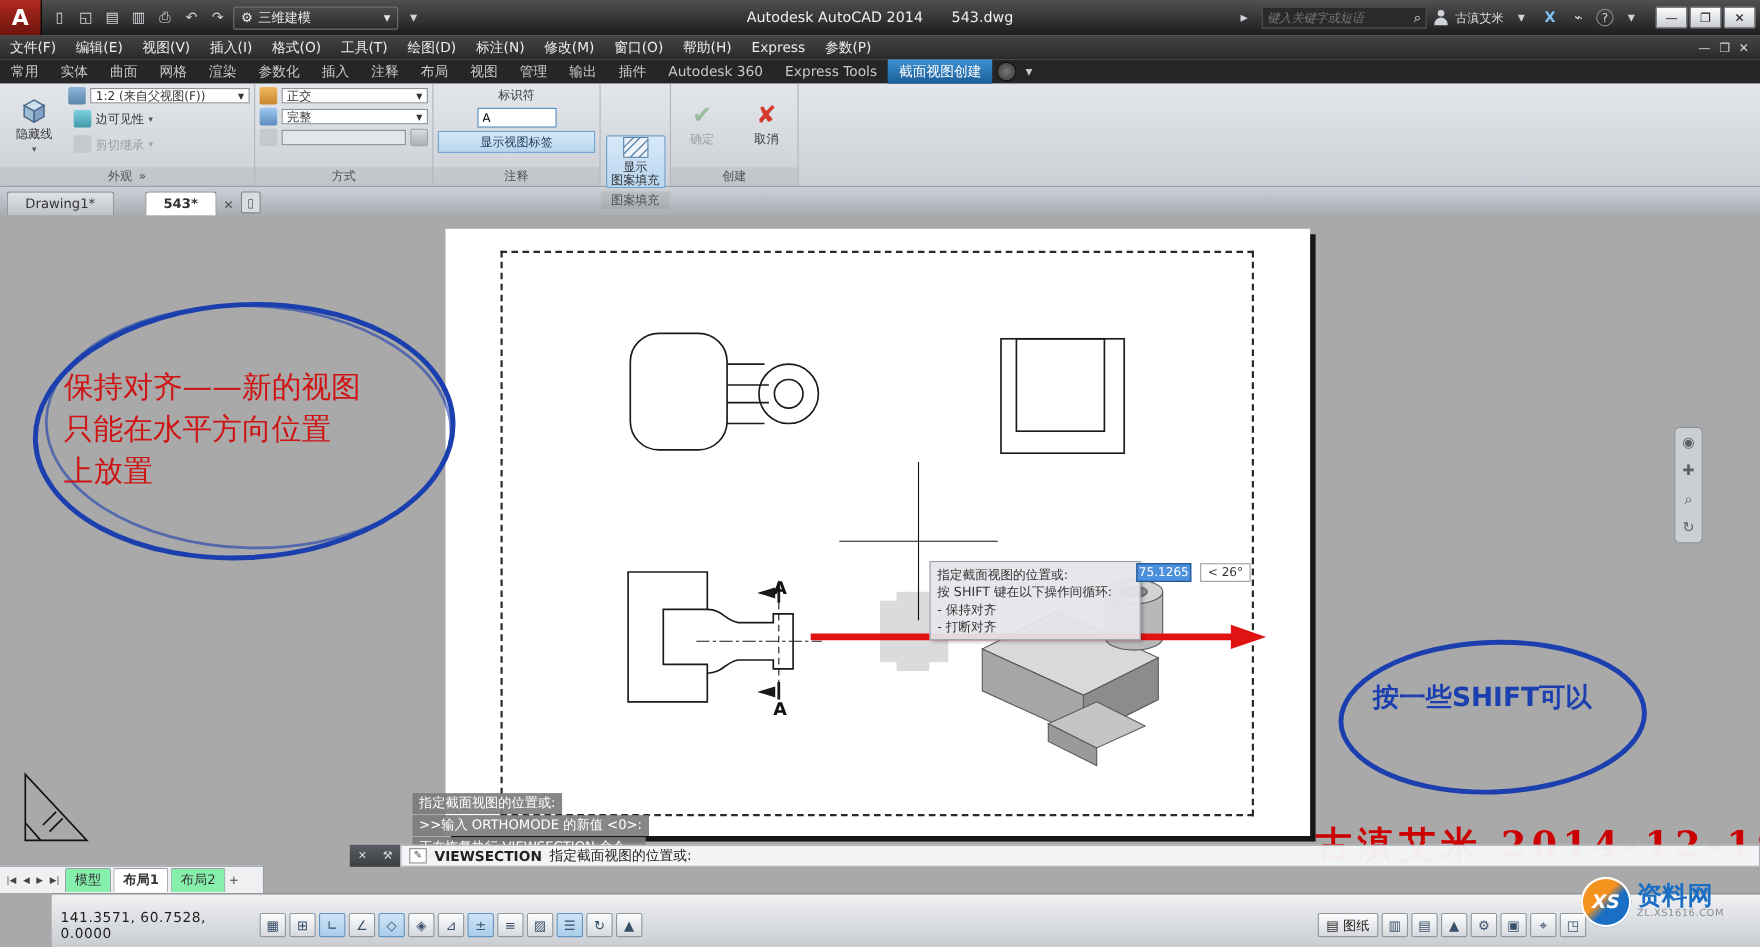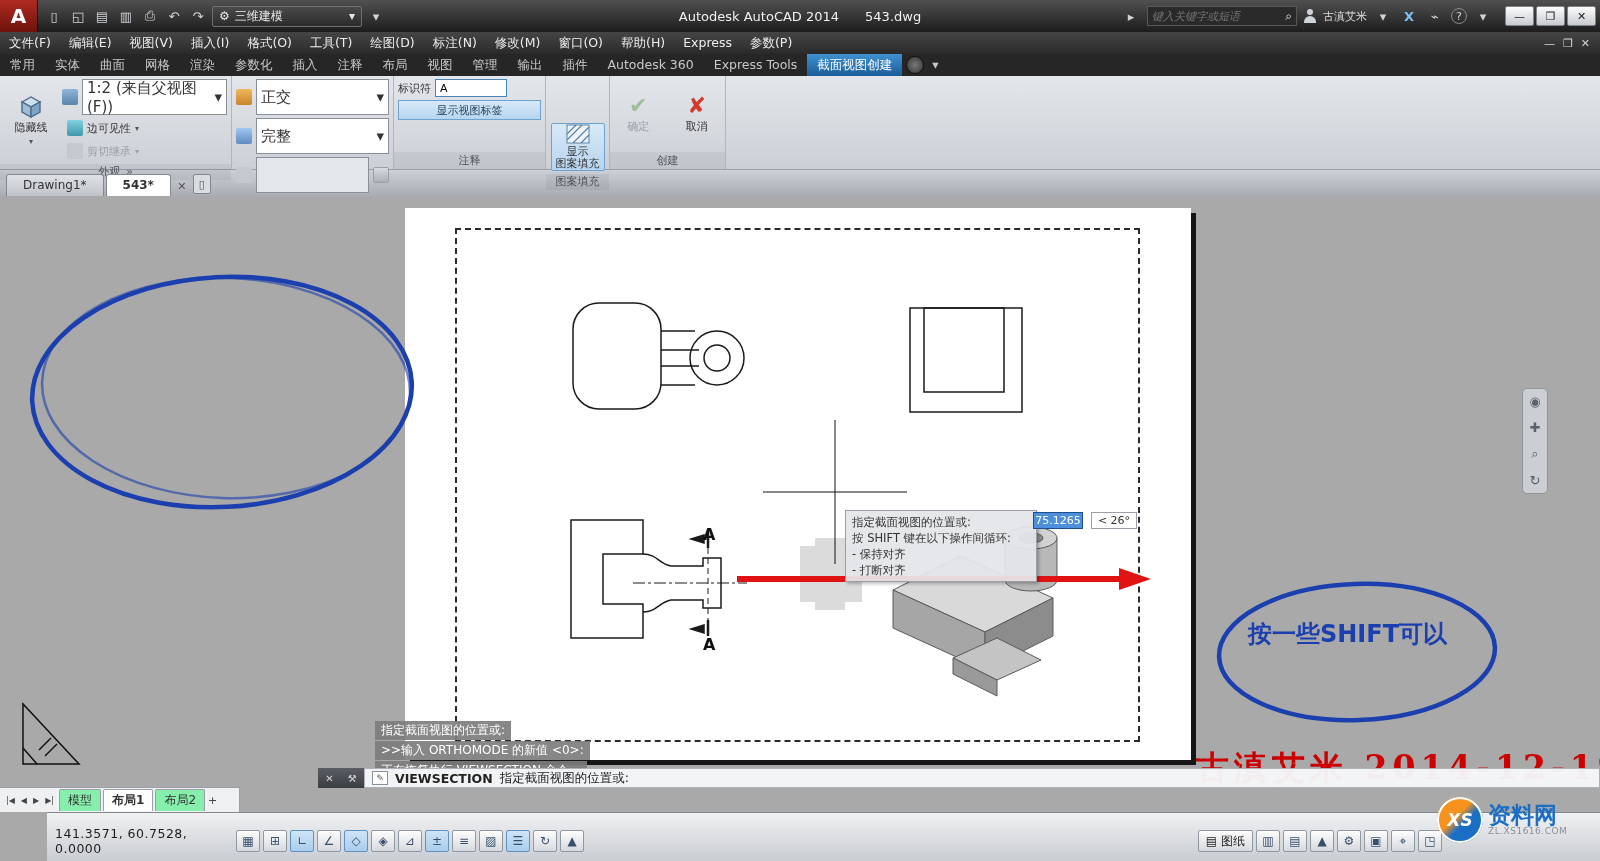--- a/index.html
+++ b/index.html
@@ -42,33 +42,33 @@
   
   .ribbon { height:94px; background:linear-gradient(#e3e6ea,#ccd0d6); display:flex; border-bottom:1px solid #9aa0a6; }
   .panel { display:flex; flex-direction:column; border-right:1px solid #b2b6bc; }
   .panel-body { flex:1; display:flex; padding:3px 4px; gap:4px; }
   .panel-label { height:17px; font-size:11px; color:#4d5258; text-align:center; line-height:16px; background:rgba(0,0,0,0.05); display:flex; align-items:center; justify-content:center; gap:6px; }
   .bigbtn { width:54px; display:flex; flex-direction:column; align-items:center; justify-content:center; gap:2px; font-size:11px; color:#333; border:1px solid transparent; border-radius:2px; }
   .bigbtn.pressed { background:linear-gradient(#d8e9f8,#b7d5ef); border-color:#6ea3d0; }
   .bigbtn.disabled { color:#9aa0a6; }
   .col { display:flex; flex-direction:column; gap:3px; justify-content:flex-start; }
   .row { display:flex; align-items:center; gap:4px; }
-  .combo { background:#fff; border:1px solid #8a9097; height:36px; font-size:15px; display:flex; align-items:center; padding:0 4px; color:#333; }
+  .combo { background:#fff; border:1px solid #8a9097; height:14px; font-size:11px; display:flex; align-items:center; padding:0 4px; color:#333; }
   .combo .sp { flex:1; }
   .combo.gray { background:#e4e7ea; color:#9aa0a6; }
   .mini-ico { width:16px; height:16px; border-radius:2px; display:inline-block; }
   .btn-flat { display:flex; align-items:center; gap:4px; height:20px; padding:0 5px; font-size:11px; color:#333; }
   .btn-wide { height:20px; border:1px solid #6ea3d0; background:linear-gradient(#d8e9f8,#b7d5ef); font-size:11px; display:flex; align-items:center; justify-content:center; padding:0 8px; color:#1d3c57; }
   .ident-input { width:72px; height:18px; border:1px solid #4d84b8; background:#fff; font-size:11px; padding:0 4px; font-family:inherit; }
   .ck { font-size:22px; line-height:22px; }
 
   
   .filetabs { height:26px; background:linear-gradient(#cdd1d7,#a9adb3); display:flex; align-items:flex-end; padding-left:6px; gap:2px; }
   .ftab { height:22px; padding:0 16px; line-height:21px; font-size:12px; border:1px solid #84888e; border-bottom:none; border-radius:3px 3px 0 0; background:linear-gradient(#dfe2e6,#bfc3c9); color:#333; }
-  .ftab.active { background:#fff; font-weight:bold; }
+  .ftab.active { background:#fff; font-weight:bold;margin-left:26px; }
   .ftab-x { width:18px; height:20px; display:flex; align-items:center; justify-content:center; color:#555; font-size:11px; }
 
   
   .canvas { position:relative; height:616px; background:#a9a9a9; overflow:hidden; }
   .paper { position:absolute; left:405px; top:12px; width:786px; height:552px; background:#fff; box-shadow:5px 5px 0 #161616; }
   .vpdash { position:absolute; left:50px; top:20px; width:685px; height:514px; border:2px dashed #2a2a2a; }
   .tooltip { position:absolute; left:845px; top:314px; width:192px; background:rgba(228,230,233,0.94); border:1px solid #9aa0a6; font-size:11.5px; color:#333; padding:3px 6px; line-height:16px; box-shadow:2px 2px 3px rgba(0,0,0,.25); }
   .dimbox { position:absolute; left:1033px; top:316px; width:50px; height:17px; background:#4c90dd; border:1px solid #1d4f86; color:#fff; font-size:11px; display:flex; align-items:center; justify-content:center; }
   .angbox { position:absolute; left:1091px; top:316px; width:46px; height:17px; background:#fff; border:1px solid #9aa0a6; color:#333; font-size:11px; display:flex; align-items:center; justify-content:center; }
   .note-red { position:absolute; left:58px; top:138px; color:#cf1414; font-size:27px; line-height:38px; font-weight:500; white-space:nowrap; }
@@ -270,21 +270,21 @@
         </div>
       </div>
       <div class="panel-label">
           <span>方式</span>
         </div>
     </div>
 
     <div class="panel" style="width:152px;">
       <div class="panel-body">
         <div class="col" style="flex:1;align-items:stretch;">
-          <div class="row" style="justify-content:flex-start;">
+          <div class="row" style="justify-content:flex-start;flex-direction:column;">
             <span style="font-size:11px;color:#333;">标识符</span>
             <input class="ident-input" value="A" style="">
           </div>
           <div class="btn-wide">
             <span>显示视图标签</span>
           </div>
         </div>
       </div>
       <div class="panel-label">
           <span>注释</span>
@@ -403,20 +403,25 @@
       <div>- 保持对齐</div>
       <div>- 打断对齐</div>
     </div>
     <div class="dimbox">75.1265</div>
     <div class="angbox">&lt; 26°</div>
 
     <svg class="abs" style="left:22px;top:72px;" width="400" height="248">
       <ellipse cx="200" cy="124" rx="190" ry="115" fill="none" stroke="#1b3fae" stroke-width="4.5" transform="rotate(-3 200 124)"></ellipse>
       <ellipse cx="204" cy="120" rx="184" ry="110" fill="none" stroke="#1b3fae" stroke-width="2.5" opacity="0.6" transform="rotate(2 204 120)"></ellipse>
     </svg>
+    <div class="note-red">
+      <div>保持对齐——新的视图</div>
+      <div>只能在水平方向位置</div>
+      <div>上放置</div>
+    </div>
 
     <svg class="abs" style="left:1212px;top:382px;" width="290" height="148">
       <ellipse cx="145" cy="74" rx="138" ry="68" fill="none" stroke="#1b3fae" stroke-width="4.5" transform="rotate(-2 145 74)"></ellipse>
     </svg>
     <div class="note-blue-txt">
       <div>按一些SHIFT可以</div>
     </div>
 
     <div class="history">
       <div>指定截面视图的位置或:</div>

